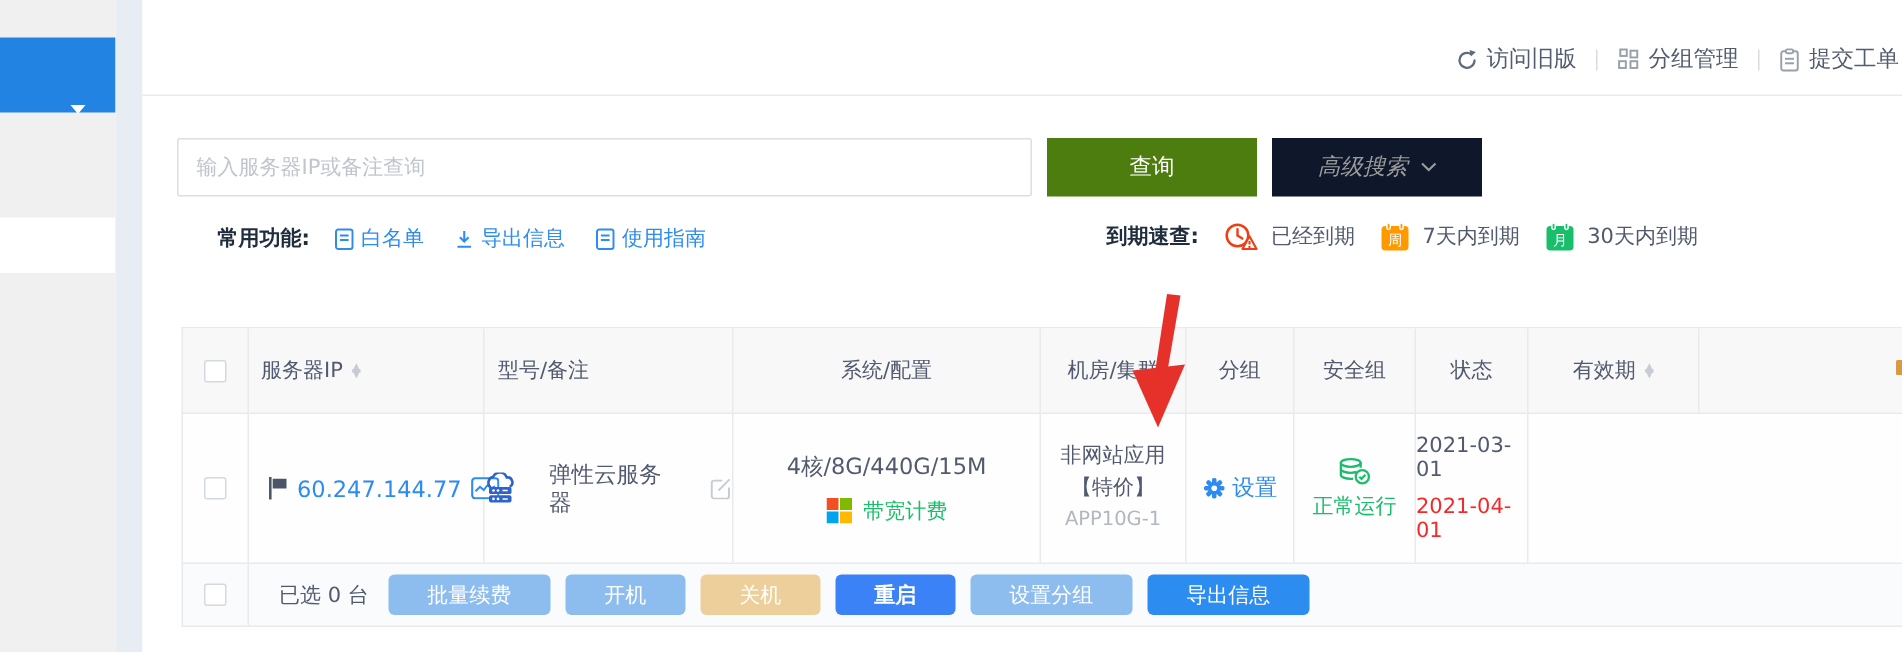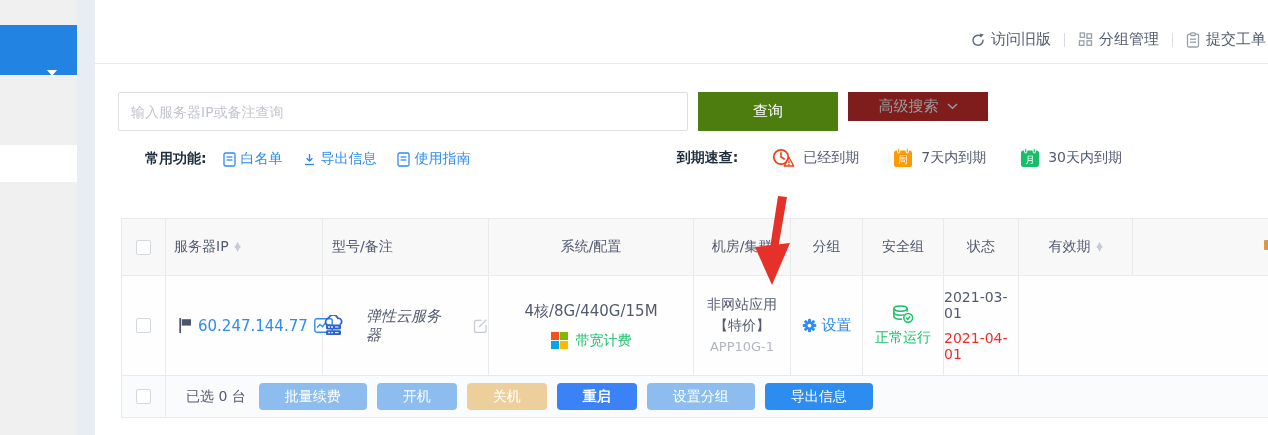--- a/index.html
+++ b/index.html
@@ -22,49 +22,49 @@
   .hdr-links { position:absolute; right:2px; top:30px; display:flex; align-items:center; gap:13px; font-size:15px; color:#525c6e; }
   .hdr-link { display:flex; align-items:center; gap:6px; cursor:pointer; }
   .hdr-divider { width:1px; height:14px; background:#d8dce2; }
 
   
   .search-input { position:absolute; left:23px; top:92px; width:570px; height:39px; border:1px solid #dcdee2; border-radius:2px;
                   padding:0 12px; font-size:14px; color:#515a6e; outline:none; font-family:inherit; }
   .search-input::placeholder { color:#c0c4cc; }
   .btn-query { position:absolute; left:603px; top:92px; width:140px; height:39px; background:#4d7c0f; color:#fff;
                border:none; font-size:15px; cursor:pointer; font-family:inherit; }
-  .btn-adv { position:absolute; left:753px; top:92px; width:140px; height:29px; background:#7f1d1d; color:#9c9c9c;
-             border:none; font-size:15px; cursor:pointer; display:flex; align-items:center; justify-content:center; gap:8px; font-family:inherit; }
+  .btn-adv { position:absolute; left:753px; top:92px; width:140px; height:39px; background:#0f172a; color:#9c9c9c;
+             border:none; font-size:15px; cursor:pointer; display:flex; align-items:center; justify-content:center; gap:8px; font-family:inherit;font-style:italic; }
 
   
   .quick-row { position:absolute; left:23px; top:150px; display:flex; align-items:center; gap:20px; font-size:14px;margin-left:27px; }
   .quick-label { color:#1f2d3d; font-weight:bold; margin-right:-4px; }
   .quick-link { display:flex; align-items:center; gap:5px; color:#2d8cf0; cursor:pointer; }
-  .expiry-row { position:absolute; right:146px; top:148px; display:flex; align-items:center; gap:34px; font-size:14px; color:#515a6e; }
+  .expiry-row { position:absolute; right:136px; top:148px; display:flex; align-items:center; gap:17px; font-size:14px; color:#515a6e; }
   .expiry-label { color:#1f2d3d; font-weight:bold; }
   .expiry-item { display:flex; align-items:center; gap:8px; cursor:pointer; }
 
   
   .table { position:absolute; left:26px; top:218px; width:1147px; border-left:1px solid #e8eaec; border-top:1px solid #e8eaec; }
   .tr { display:grid; grid-template-columns:44px 157px 166px 205px 97px 72px 81px 75px 114px 136px; border-bottom:1px solid #e8eaec; }
   .thead { height:57px; background:#f8f8f9; }
   .trow  { height:100px; background:#fefefe; }
   .tfoot { height:42px; background:#fafbfd; grid-template-columns:44px 1fr; }
   .cell { display:flex; align-items:center; border-right:1px solid #e8eaec; overflow:visible; }
   .tfoot .cell-free { border-right:none; }
   .th { font-size:14px; color:#515a6e; }
   .center { justify-content:center; }
   .cb { width:15px; height:15px; background:#fff; border:1px solid #d4d9e0; border-radius:2px; cursor:pointer; }
   .sort { display:flex; flex-direction:column; margin-left:6px; line-height:0.55; font-size:8px; color:#c7ccd4; cursor:pointer; }
   .col-head-ip { padding-left:8px; }
   .col-head-model { padding-left:9px; }
 
   .ip-cell { padding-left:12px; gap:6px; }
   .ip-text { color:#2d8cf0; font-size:15px; cursor:pointer; }
-  .model-cell { justify-content:center; gap:22px;font-style:italic; }
+  .model-cell { justify-content:center; gap:22px; }
   .model-text { color:#515a6e; font-size:15px; }
   .v2 { flex-direction:column; justify-content:center; }
   .cfg-line1 { color:#515a6e; font-size:15px; }
   .cfg-line2 { display:flex; align-items:center; gap:8px; margin-top:11px; }
   .billing-text { color:#19be6b; font-size:14px; }
   .dc-line { color:#515a6e; font-size:14px; line-height:21px; }
   .dc-cluster { color:#b2b6bd; font-size:13px; line-height:22px; }
   .group-cell { justify-content:center; gap:5px; color:#2d8cf0; font-size:15px; cursor:pointer; }
   .status-text { color:#19be6b; font-size:14px; margin-top:5px; }
   .plain-text { color:#515a6e; font-size:15px; }

